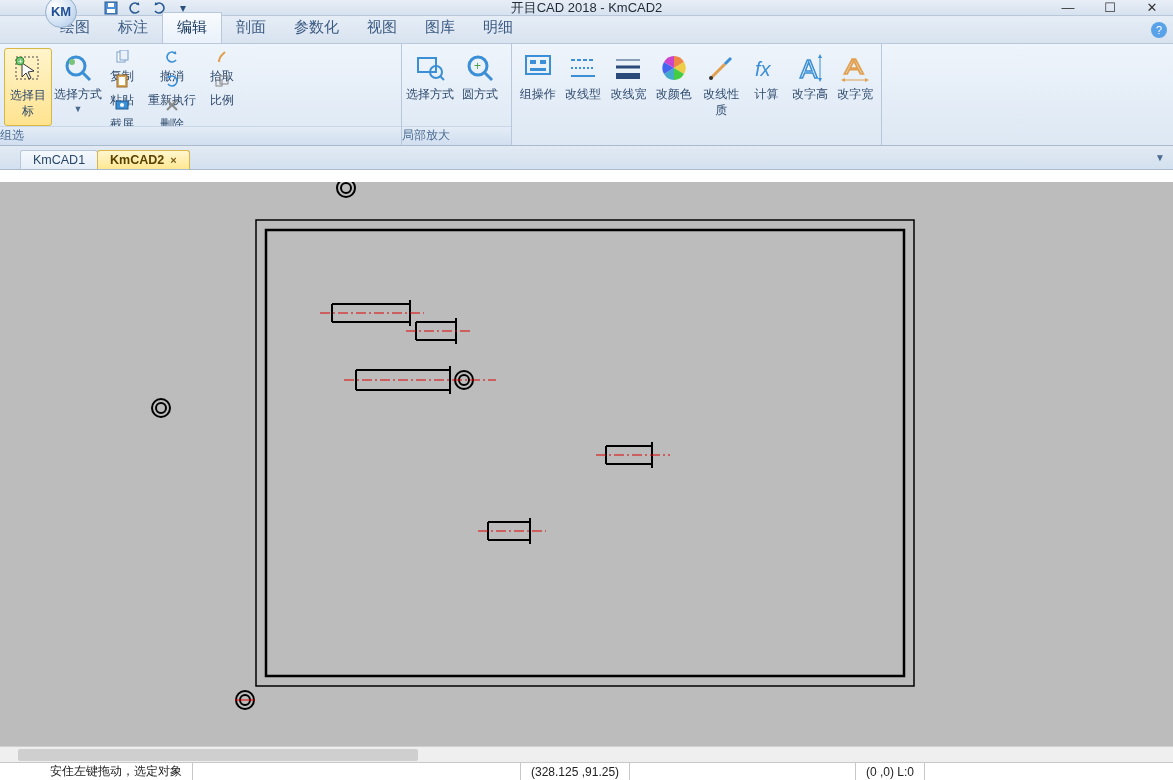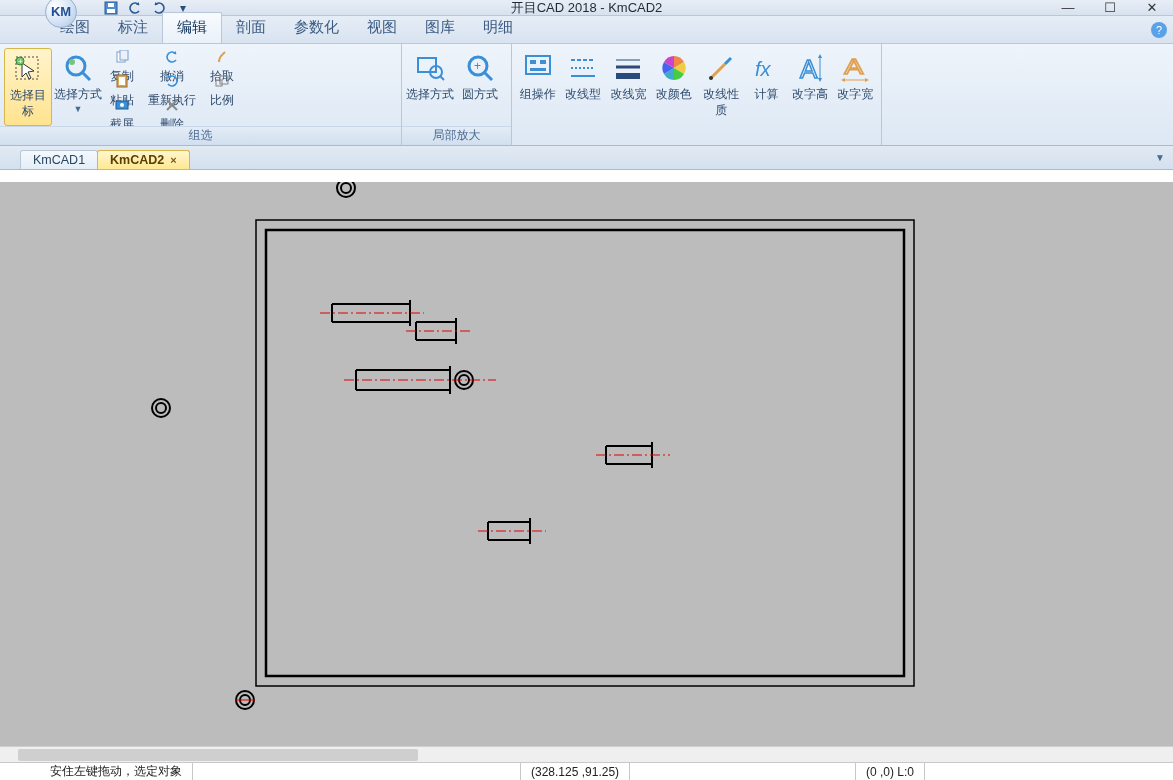--- a/index.html
+++ b/index.html
@@ -18,21 +18,21 @@
 
 .menubar { height: 28px; background: linear-gradient(#e6edf6,#d8e3f0); display: flex; align-items: flex-end; padding-left: 46px; border-bottom: 1px solid #b8c8da; position: relative; }
 .menubar .mtab { padding: 5px 14px 6px; font-size: 15px; color: #3b5a82; cursor: default; }
 .menubar .mtab.active { background: linear-gradient(#f8fbfe,#e9f1fa); border: 1px solid #b8c8da; border-bottom: none; border-radius: 2px 2px 0 0; color: #1a3a60; }
 .menubar .help { position: absolute; right: 6px; top: 6px; width: 16px; height: 16px; border-radius: 50%; background: #5aa2e8; color: #fff; font-size: 11px; display: flex; align-items: center; justify-content: center; }
 
 
 .ribbon { height: 102px; background: linear-gradient(#eef4fb,#dde8f4); border-bottom: 1px solid #a8bacb; display: flex; }
 .group { border-right: 1px solid #b8c8da; display: flex; flex-direction: column; }
 .group-body { flex: 1; display: flex; align-items: flex-start; padding: 4px 4px 0; gap: 2px; }
-.group-label { height: 28px; font-size: 12px; color: #4a6b92; text-align: center; background: linear-gradient(#e3ecf6,#d2dff0); border-top: 1px solid #c9d7e8; }
+.group-label { height: 28px; font-size: 12px; color: #4a6b92; text-align: left; background: linear-gradient(#e3ecf6,#d2dff0); border-top: 1px solid #c9d7e8; }
 .big-btn { width: 48px; height: 78px; display: flex; flex-direction: column; align-items: center; justify-content: flex-start; padding-top: 4px; gap: 2px; font-size: 12px; color: #2e4a6d; border-radius: 3px; }
 .big-btn.highlight { background: linear-gradient(#fff4cc,#ffe38f); border: 1px solid #d8b648; }
 .big-btn .ico { width: 32px; height: 32px; display: flex; align-items: center; justify-content: center; }
 .big-btn .lbl { text-align: center; line-height: 16px; }
 .small-stack { display: flex; flex-direction: column; gap: 2px; padding: 2px 2px; }
 .small-btn { height: 22px; display: flex; align-items: center; gap: 4px; font-size: 12px; color: #2e4a6d; padding: 0 4px; border-radius: 2px; white-space: nowrap; flex-direction: column; }
 .small-btn .s-ico { width: 16px; height: 16px; display: flex; align-items: center; justify-content: center; }
 
 
 svg { display: block; }

